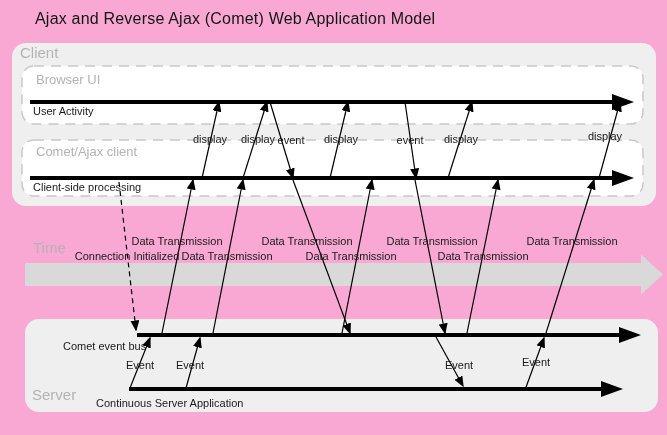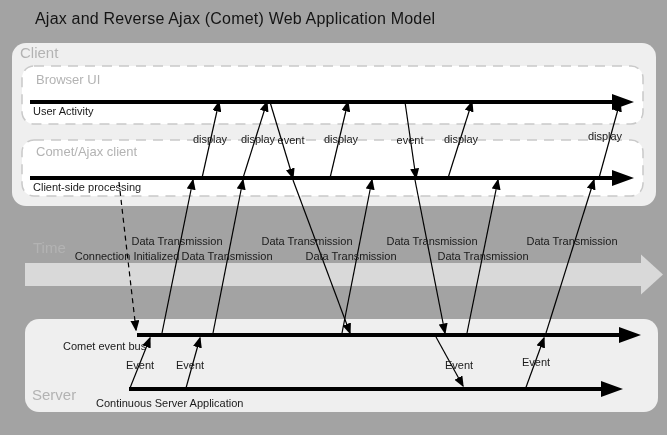--- a/index.html
+++ b/index.html
@@ -1,19 +1,19 @@
 <!DOCTYPE html>
 <html><head>
 <meta charset="utf-8">
 <style>
   html,body{margin:0;padding:0;background:#ffffff;}
   .stage{
     position:relative;
     width:667px;height:435px;
-    background:#a3a3a3;
+    background:#f9a8d4;
     font-family:"Liberation Sans", sans-serif;
     overflow:hidden;
   }
   .title{
     position:absolute;left:35px;top:10px;
     font-size:16px;color:#141414;letter-spacing:0.2px;
     white-space:nowrap;
   }
   svg{position:absolute;left:0;top:0;}
   text{font-family:"Liberation Sans", sans-serif;}

